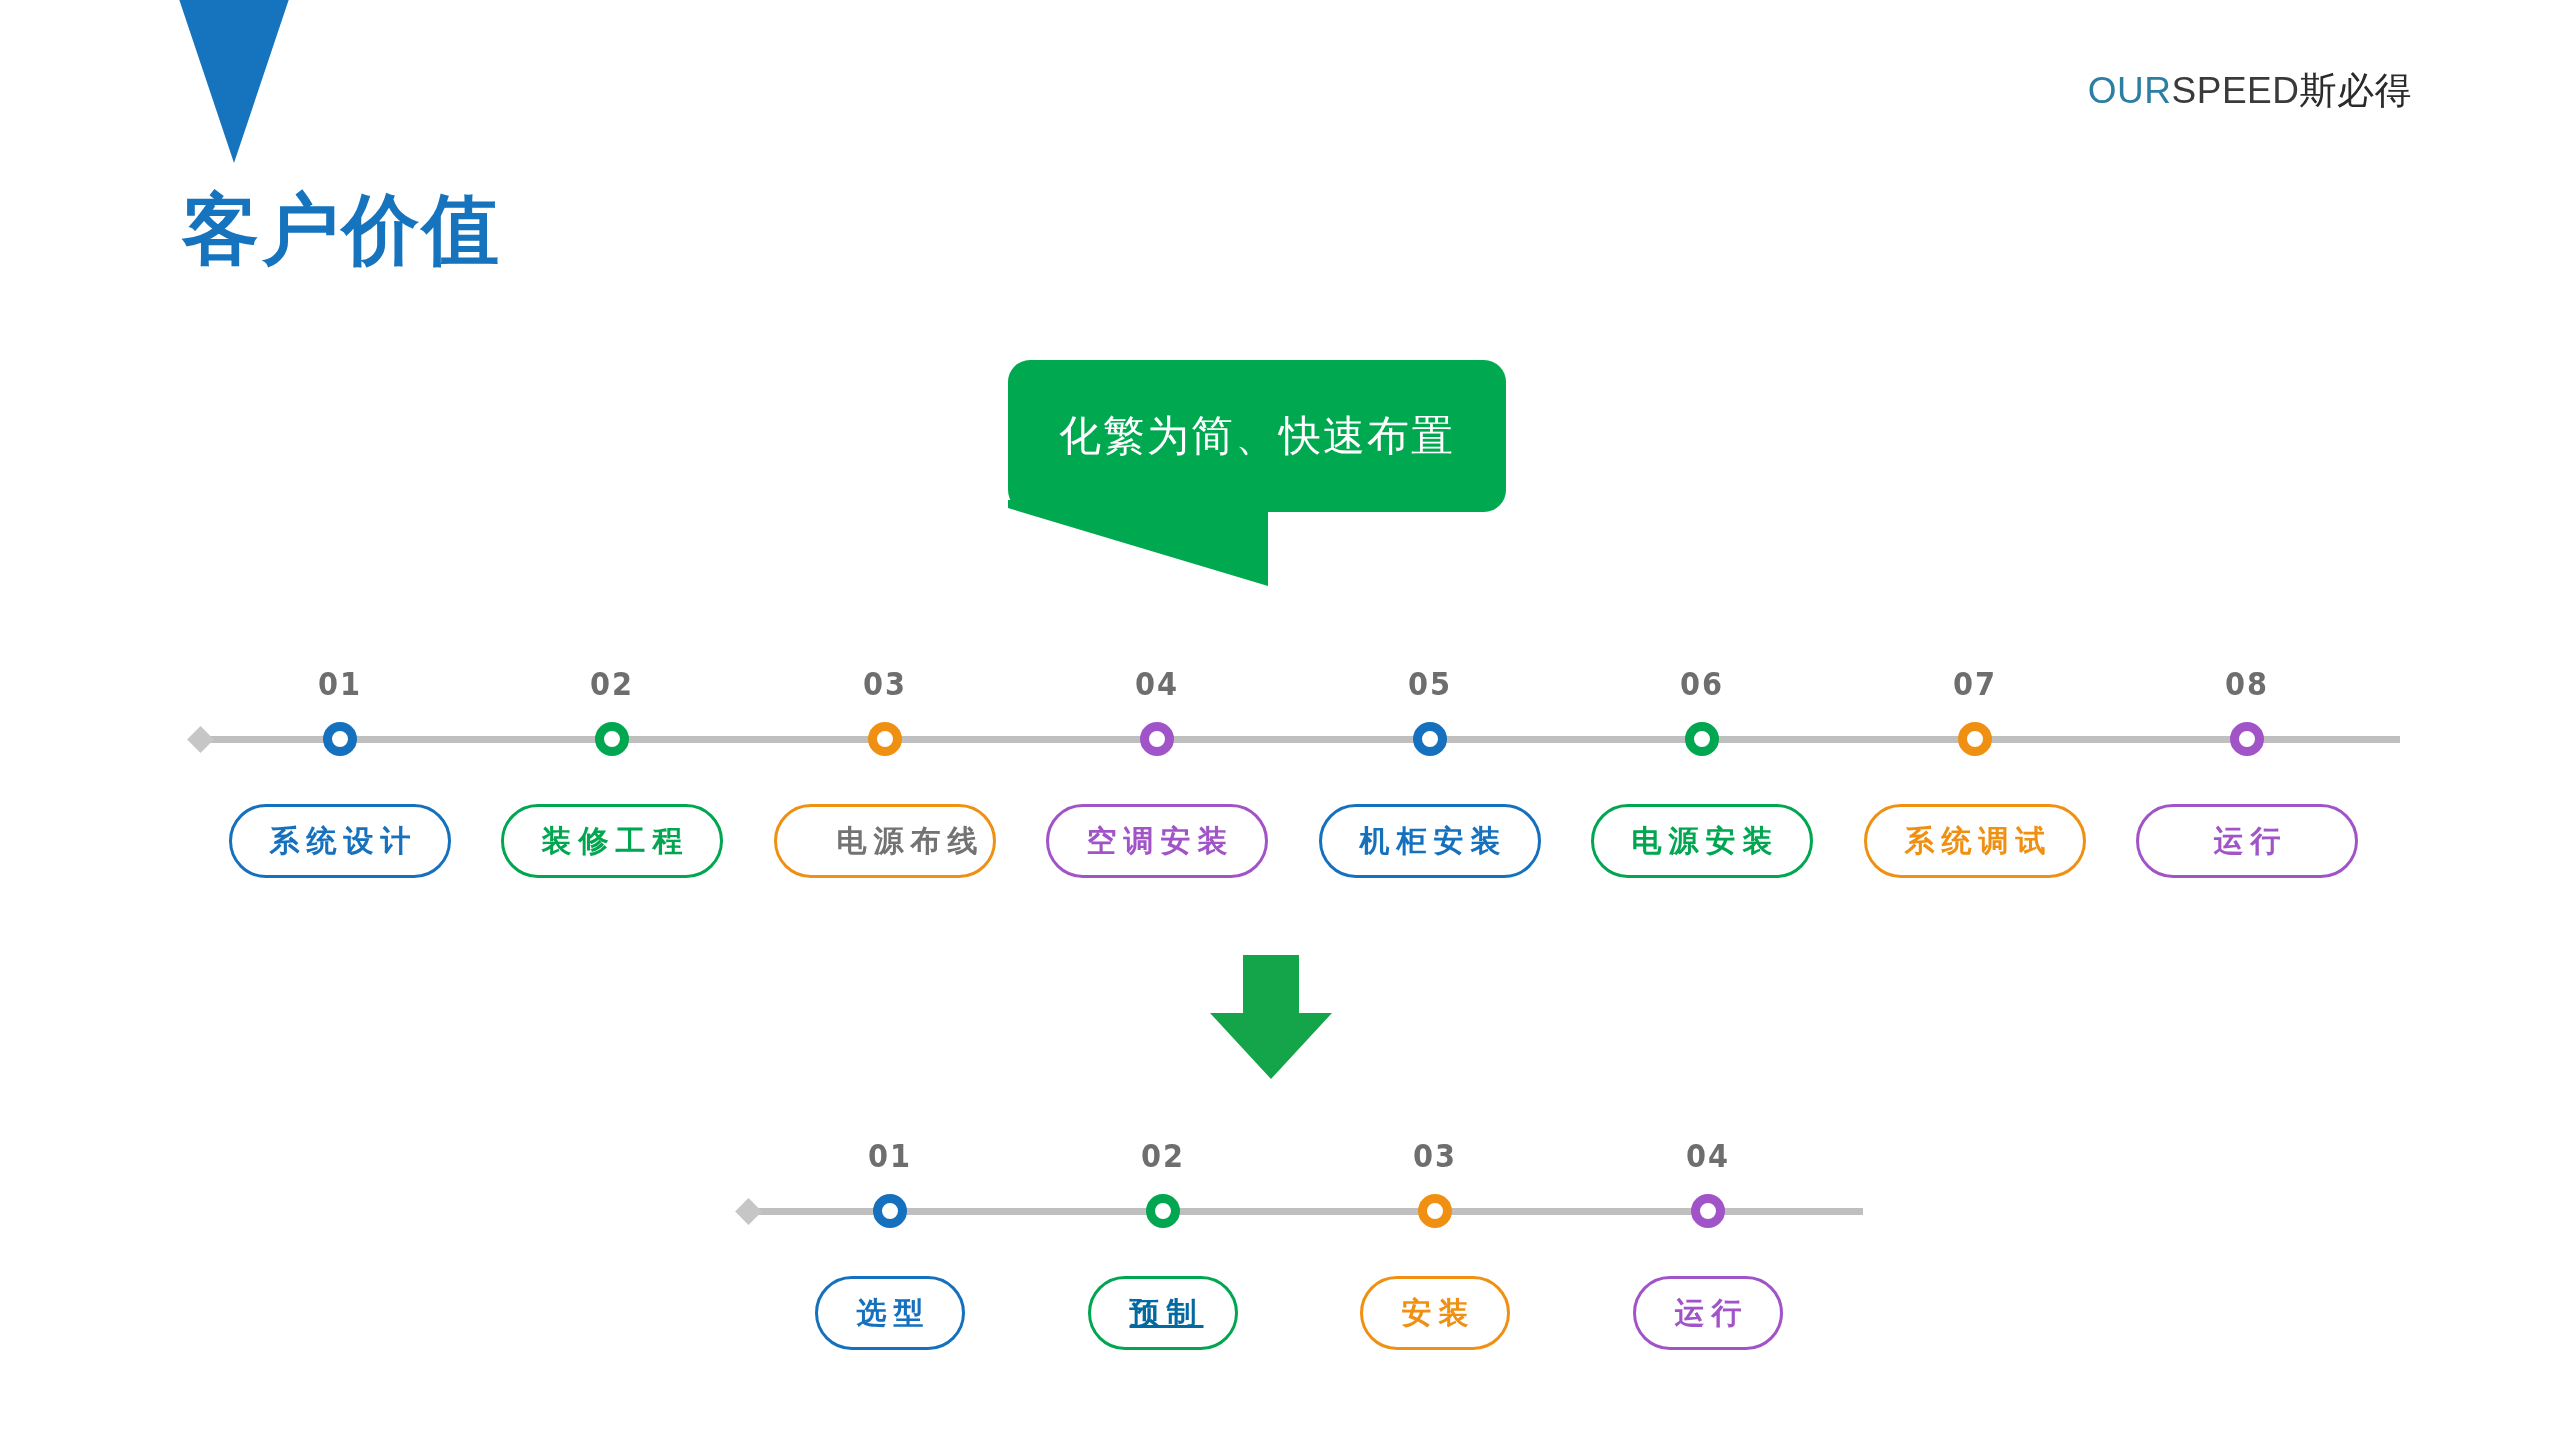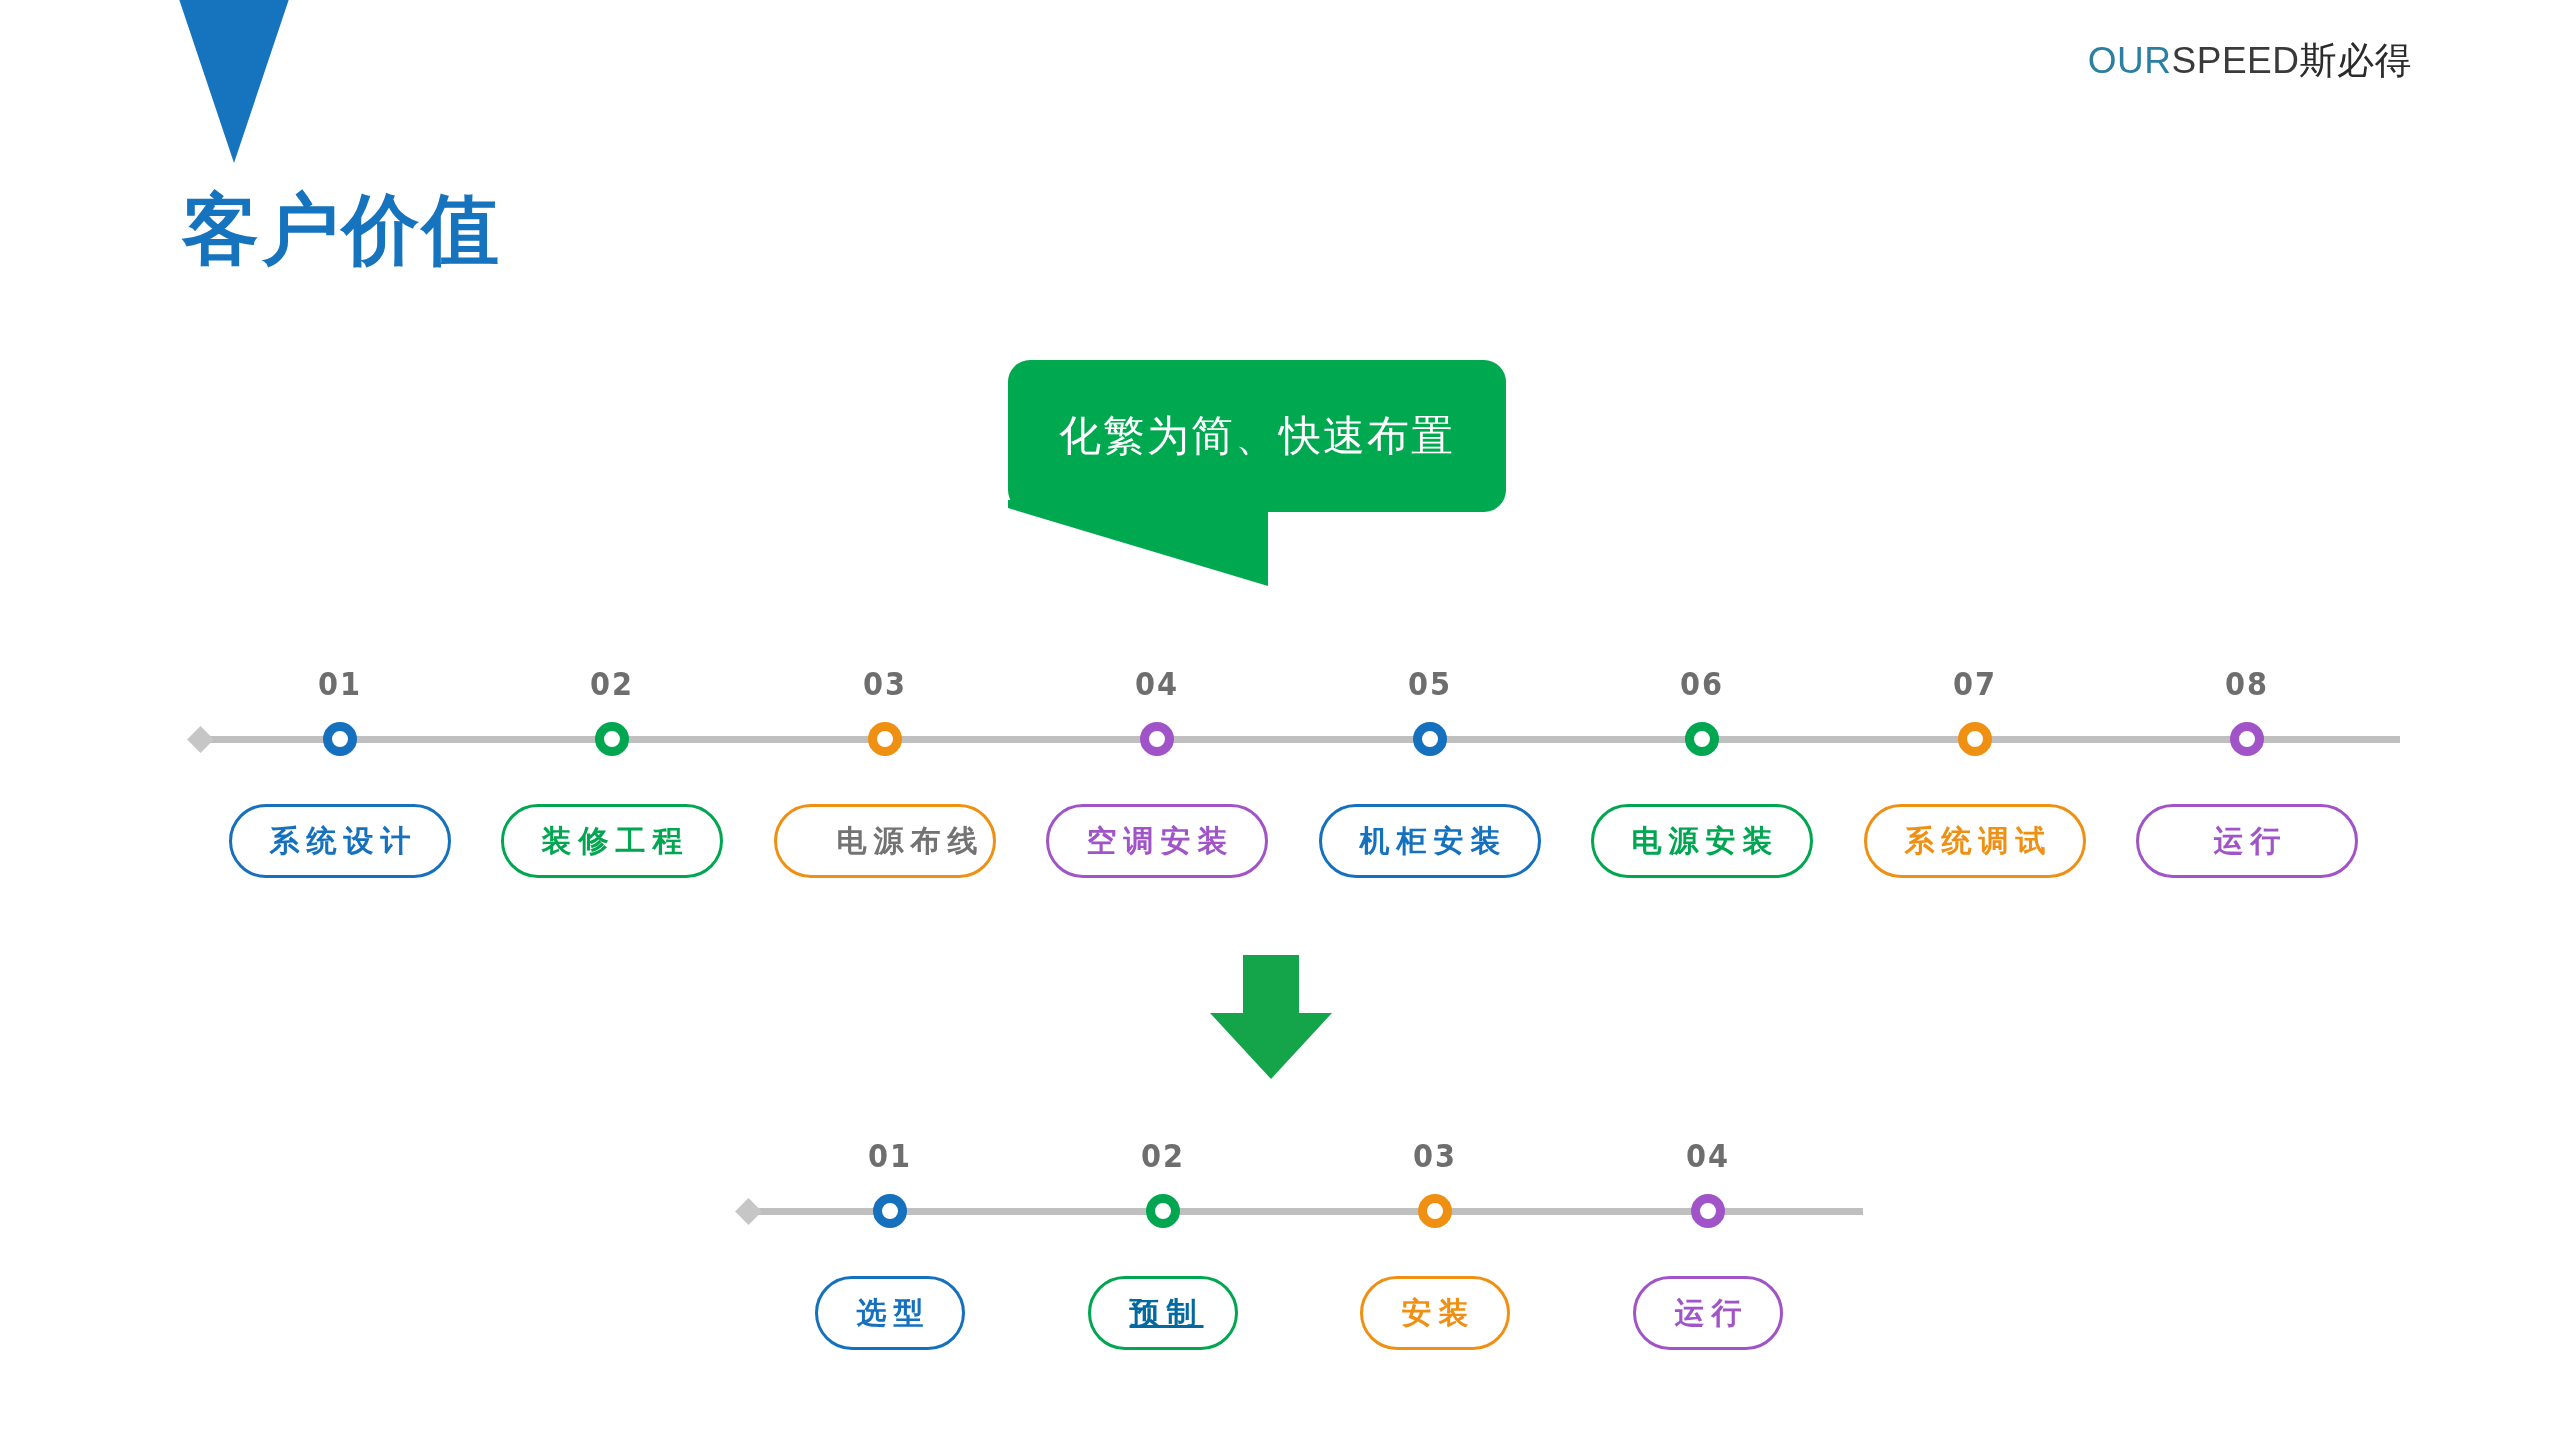--- a/index.html
+++ b/index.html
@@ -12,21 +12,21 @@
     height: 1440px;
     position: relative;
     overflow: hidden;
     font-family: "Liberation Sans", "DejaVu Sans", sans-serif;
     -webkit-font-smoothing: antialiased;
   }
 
   
   #brand-logo {
     position: absolute;
-    top: 42px;
+    top: 72px;
     right: 148px;
     font-size: 37px;
     font-weight: 400;
     letter-spacing: 0.5px;
     white-space: nowrap;
     line-height: 1;
   }
   #brand-logo .logo-our   { color: #2A7FA3; }
   #brand-logo .logo-speed { color: #3A3A3A; }
   #brand-logo .logo-cn    { color: #2B2B2B; }

